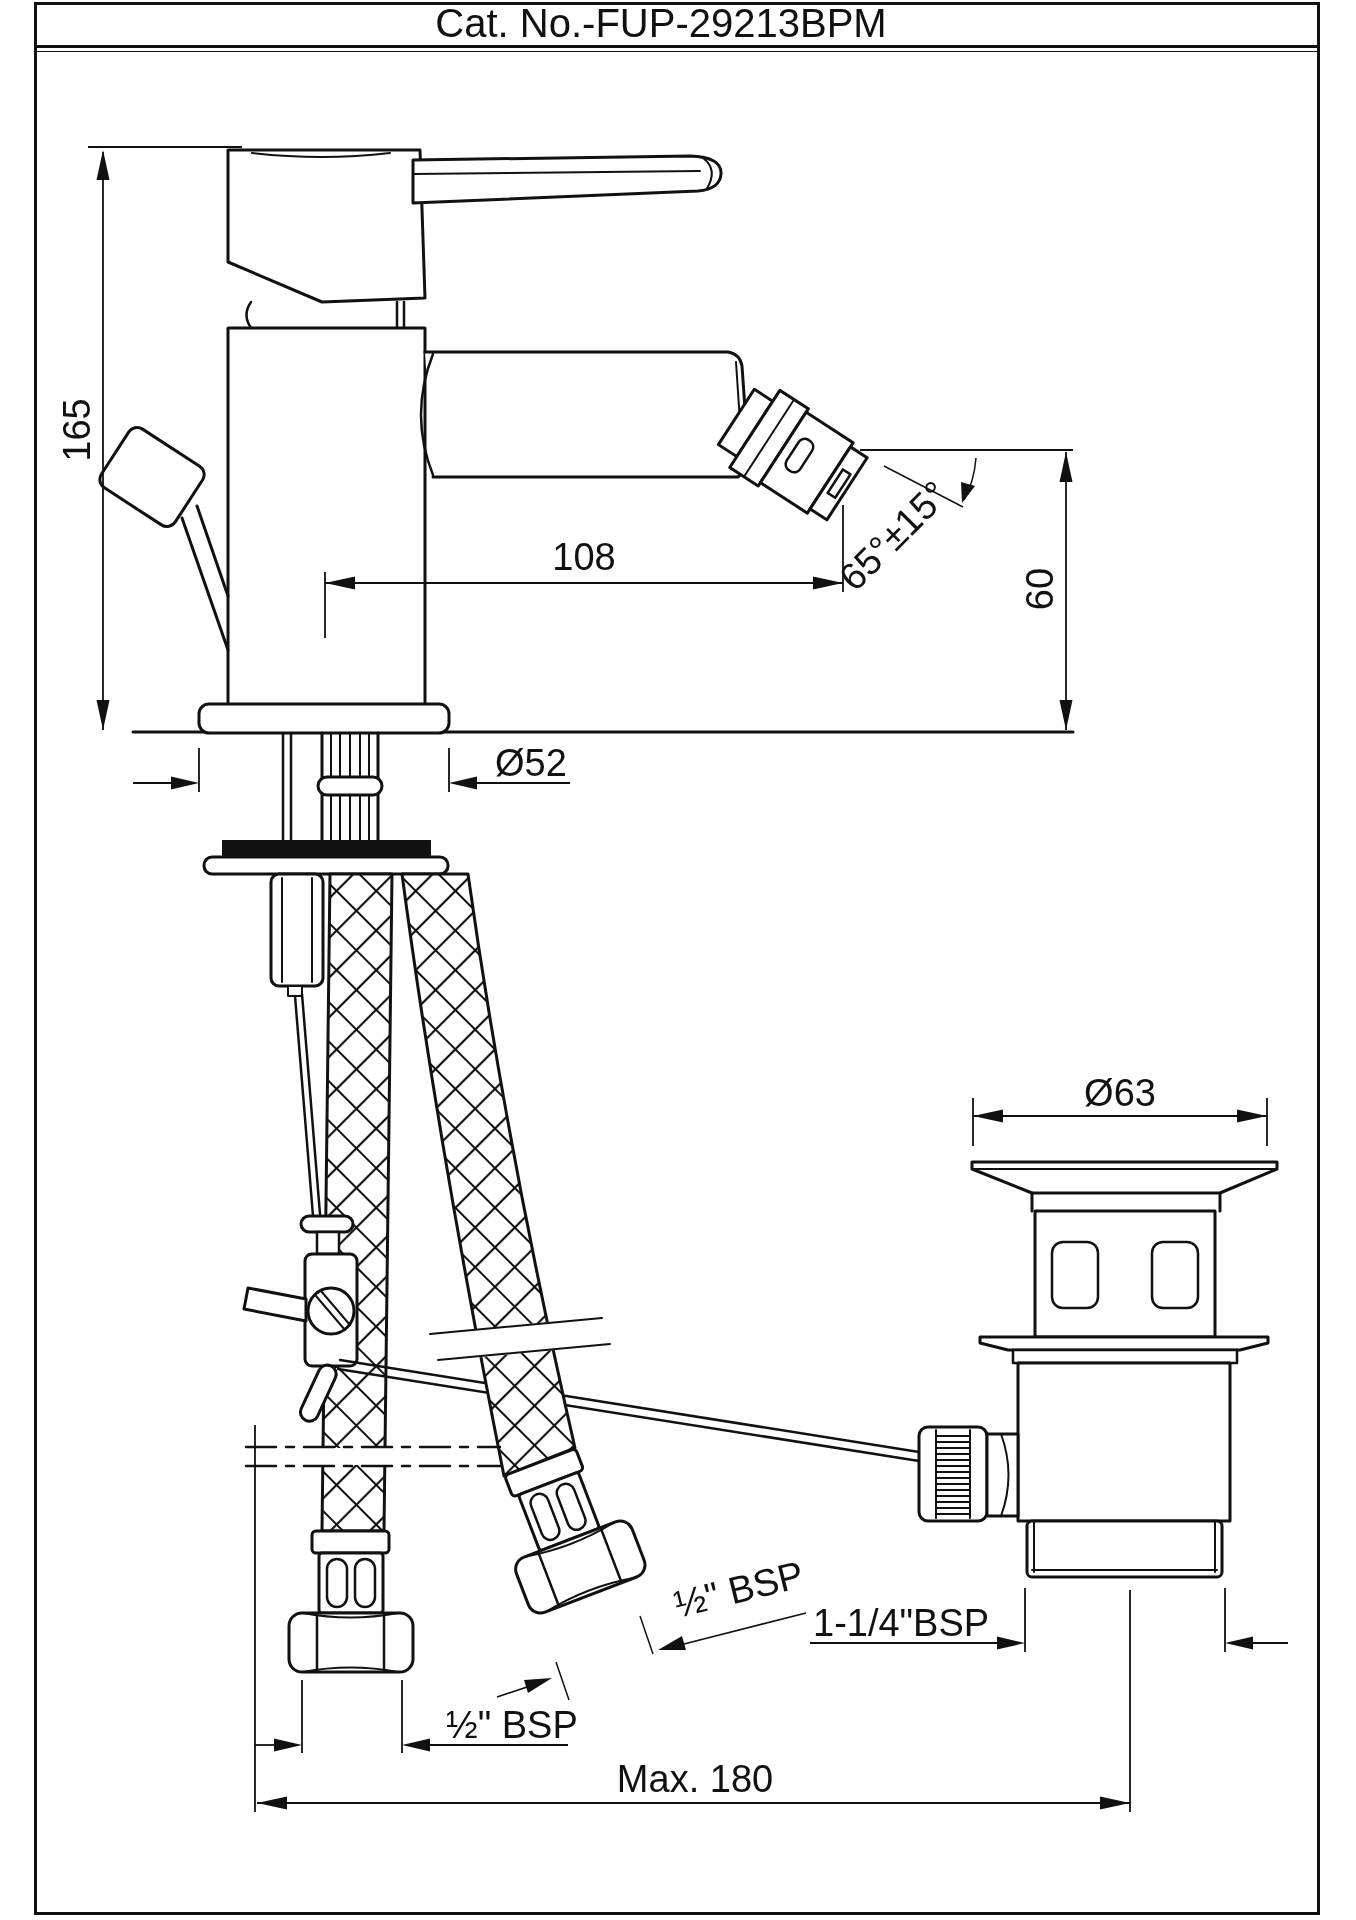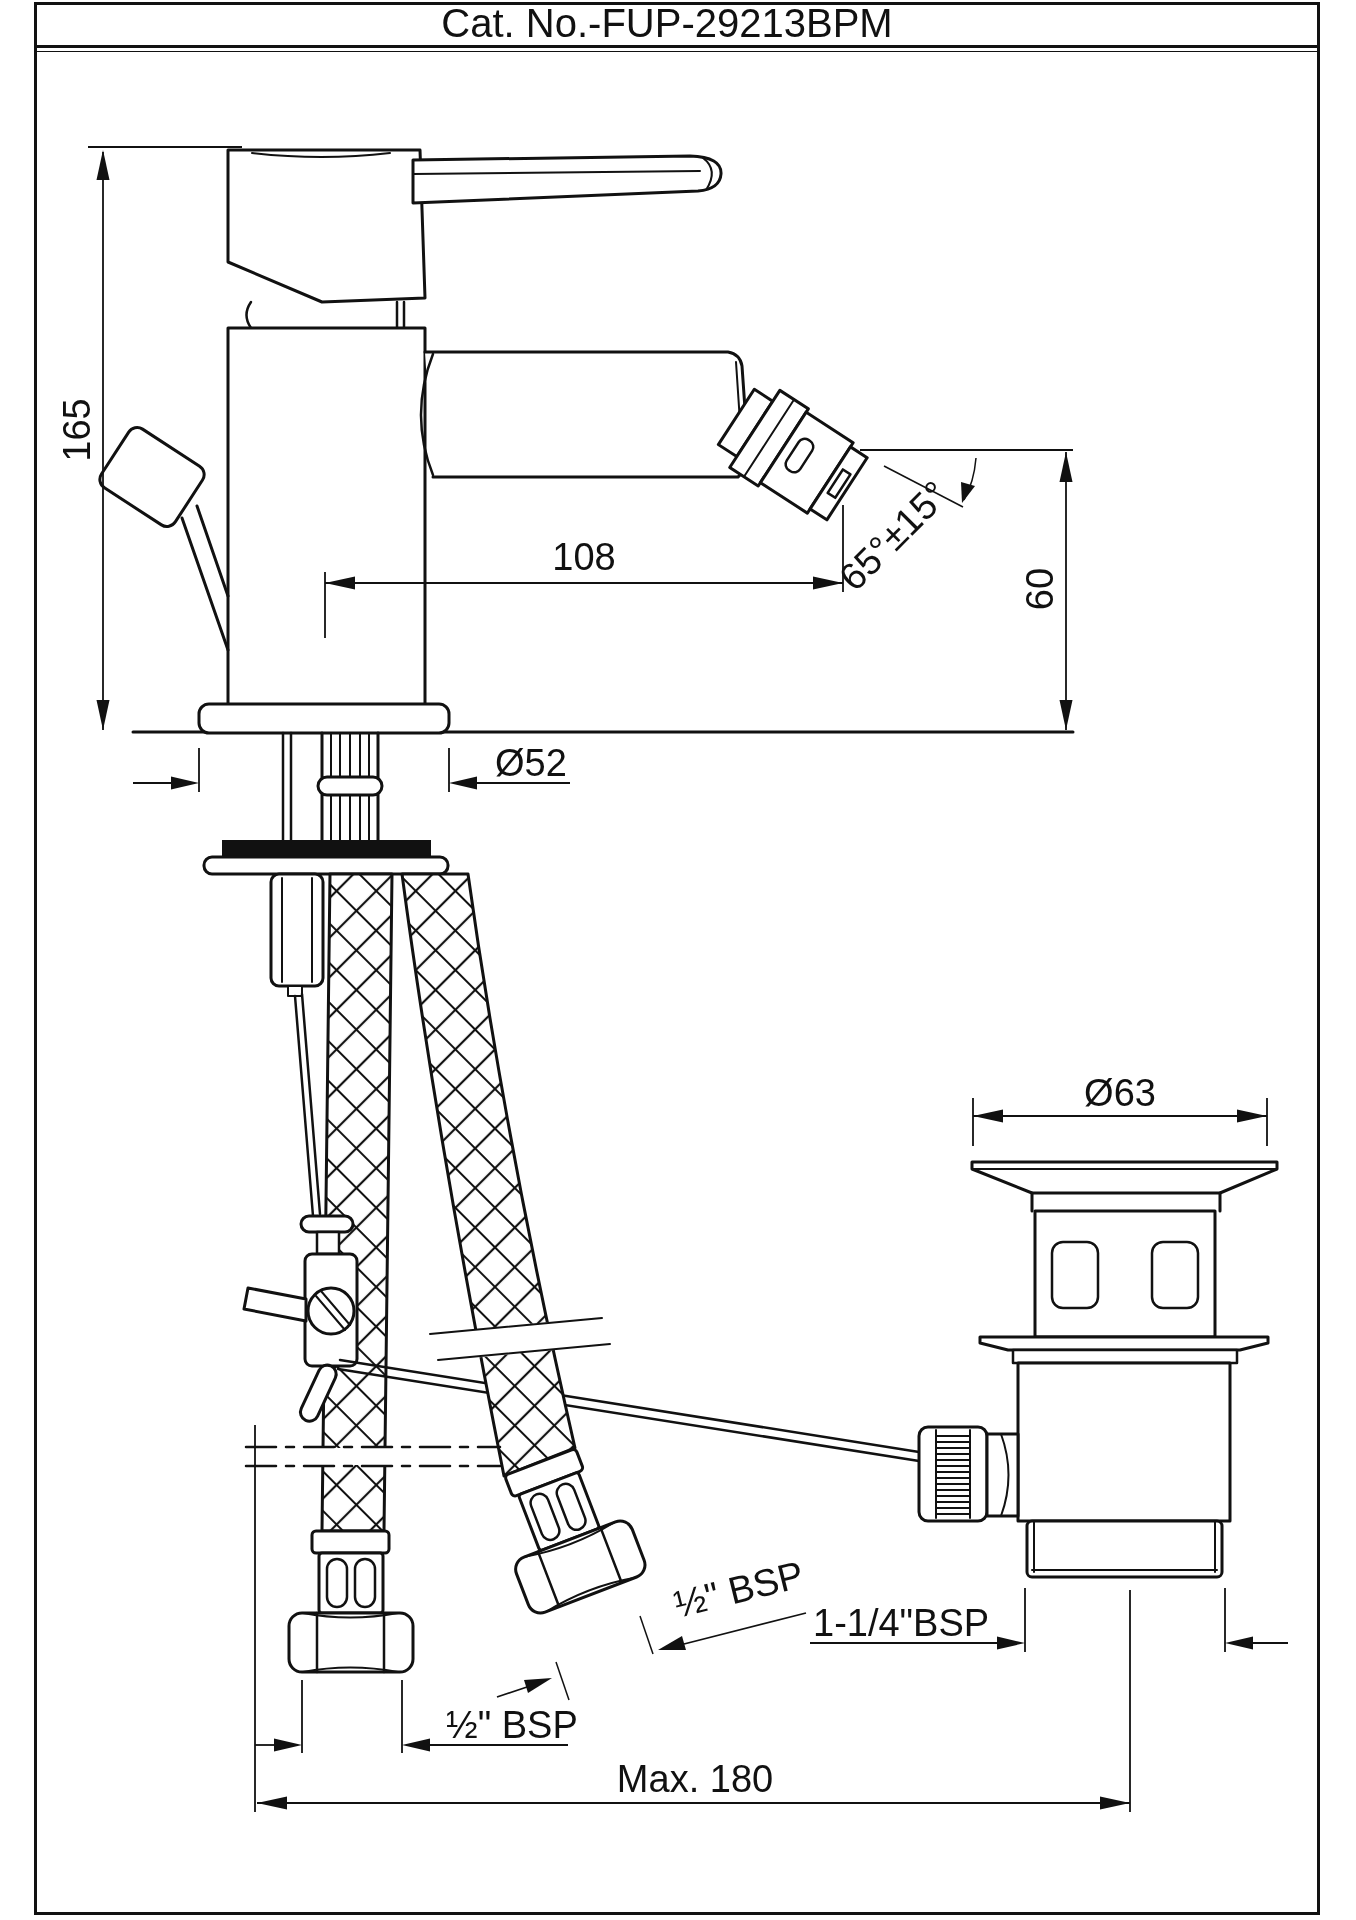--- a/index.html
+++ b/index.html
@@ -1,20 +1,20 @@
 <!DOCTYPE html>
 <html><head>
 <meta charset="utf-8">
 <style>
   html,body{margin:0;padding:0;background:#fff;}
   .page{position:relative;width:1356px;height:1920px;background:#fff;
         font-family:"Liberation Sans",sans-serif;overflow:hidden;}
   .frame{position:absolute;left:34px;top:2px;width:1286px;height:1913px;
          border:3px solid #111;box-sizing:border-box;}
-  .titlebar{position:absolute;left:24px;top:2px;width:1286px;height:43px;
+  .titlebar{position:absolute;left:18px;top:2px;width:1286px;height:43px;
             display:flex;align-items:center;justify-content:center;}
   .titlebar .t{font-size:40px;color:#111;letter-spacing:0px;white-space:nowrap;}
   .titlesep{position:absolute;left:34px;top:45px;width:1286px;height:3px;background:#111;}
   .titlesep2{position:absolute;left:34px;top:51px;width:1286px;height:1px;background:#111;}
   svg{position:absolute;left:0;top:0;}
   svg text{font-family:"Liberation Sans",sans-serif;fill:#111;}
   .dim{font-size:38px;}
 </style>
 </head>
 <body>

